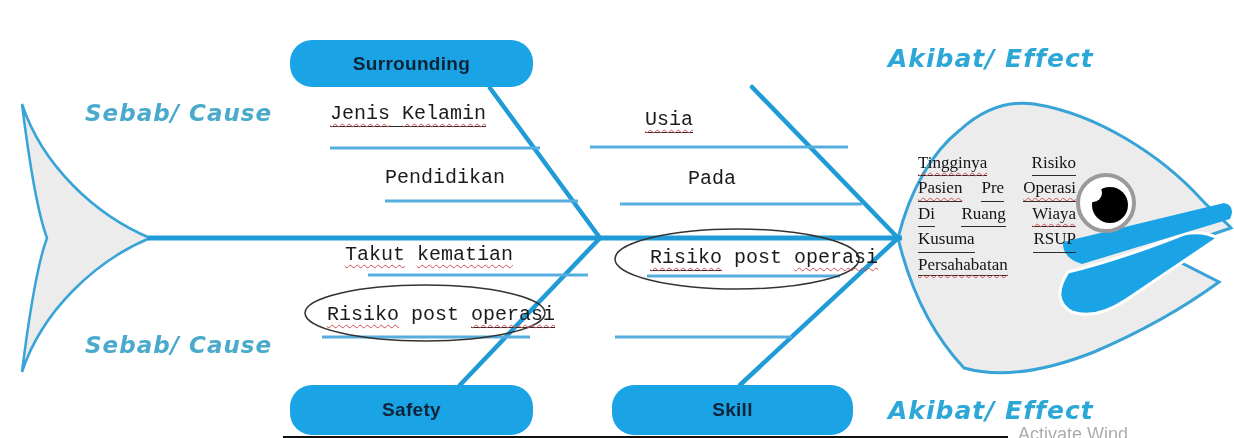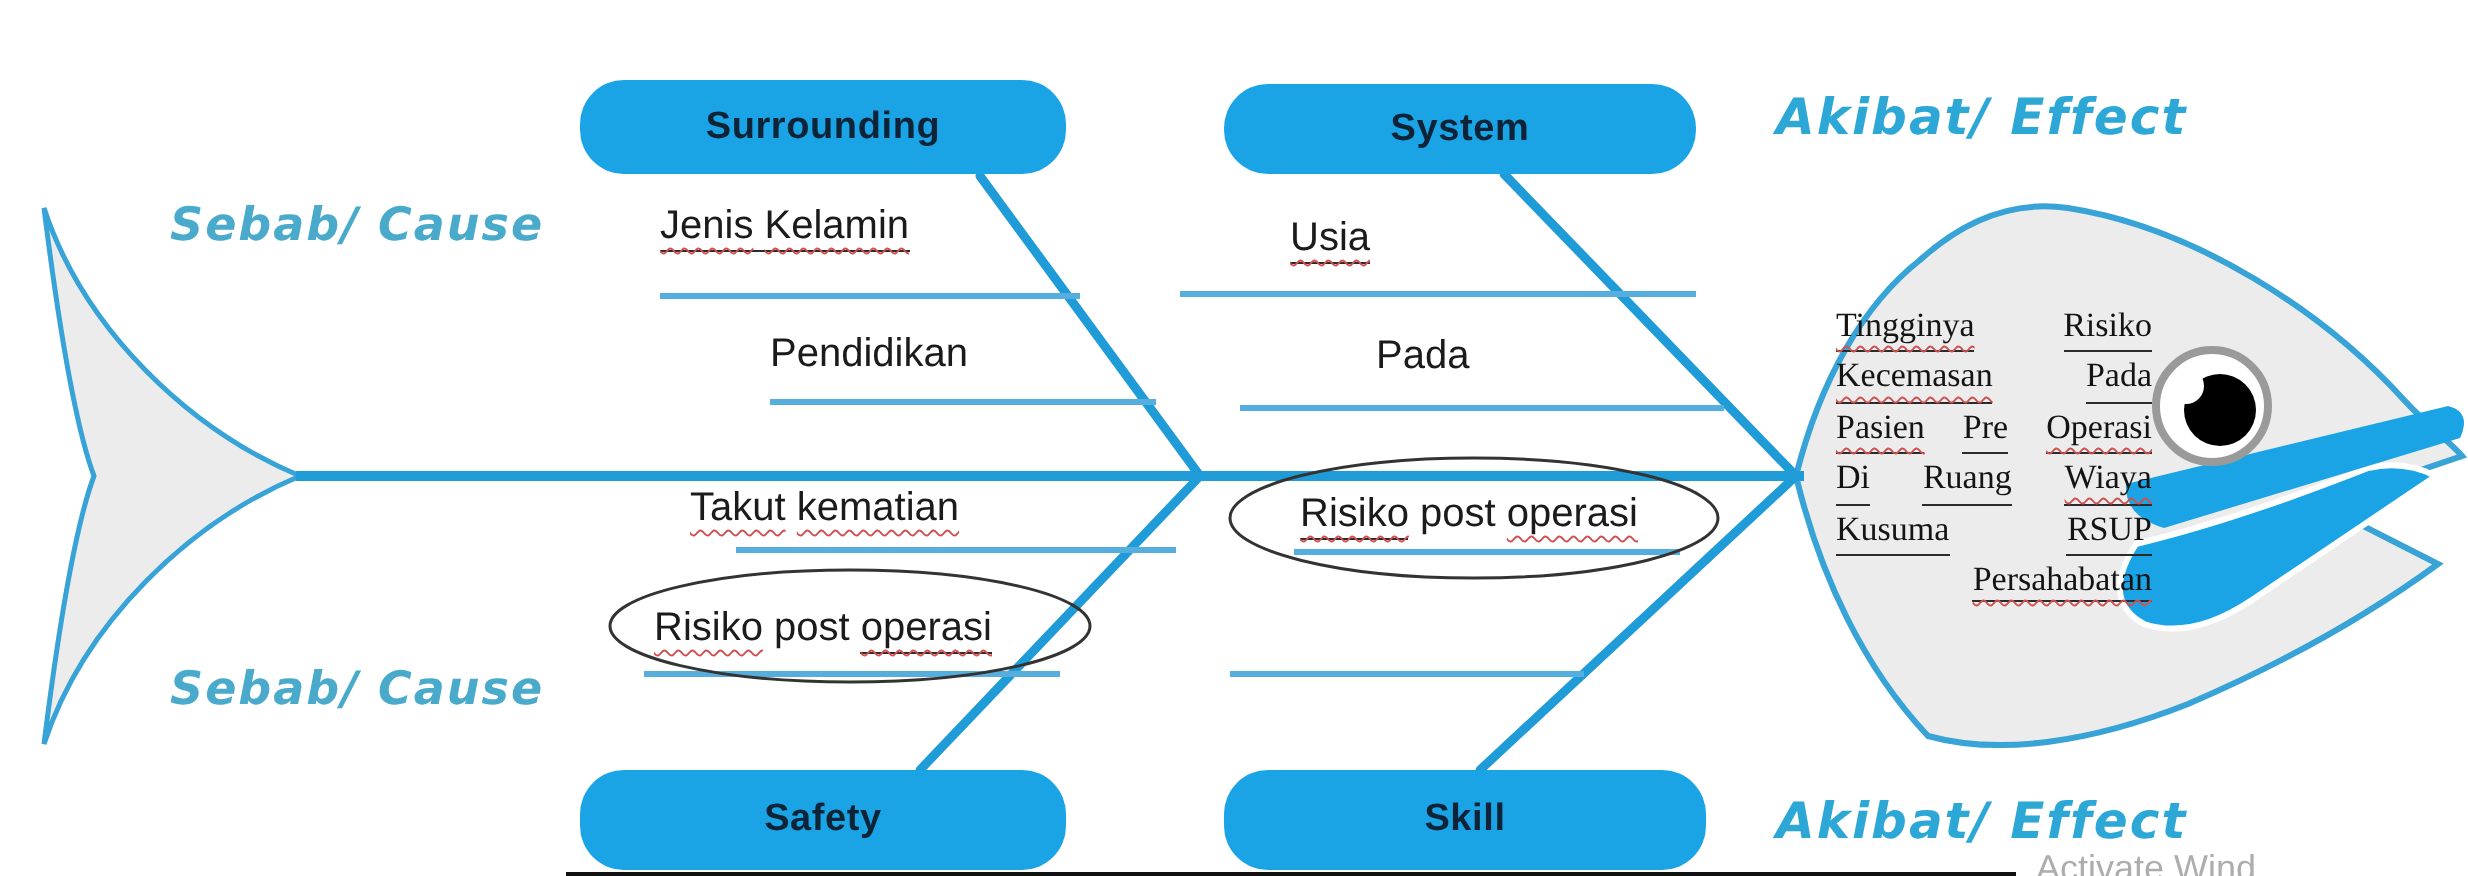--- a/index.html
+++ b/index.html
@@ -12,37 +12,37 @@
     --headfill:#ececec;
     --headstroke:#38a3d6;
     --ink:#1b1b1b;
   }
   html,body{margin:0;padding:0;background:#fff;}
   #stage{
     position:relative;width:1234px;height:438px;background:#ffffff;
     overflow:hidden;font-family:"Liberation Sans",sans-serif;color:var(--ink);
   }
   #fishbone-svg{position:absolute;left:0;top:0;}
-  .lbl{position:absolute;font-size:20px;white-space:nowrap;color:var(--ink);}
+  .lbl{position:absolute;font-size:20px;white-space:nowrap;color:var(--ink);font-family:Liberation Mono, monospace;}
   .ul{border-bottom:1.6px solid #2b2b2b;padding-bottom:1px;}
   .sq{text-decoration:underline wavy var(--squiggle);text-decoration-thickness:1px;text-underline-offset:4px;}
   .cat-box{
     position:absolute;background:var(--accent);border-radius:22px;
     display:flex;align-items:center;justify-content:center;
     font-size:19px;font-weight:bold;color:#0d2438;letter-spacing:.3px;
   }
   .side-label{
     position:absolute;font-family:"DejaVu Sans",sans-serif;
     font-weight:bold;font-style:italic;white-space:nowrap;
   }
   .cause{font-size:23px;color:var(--cause);letter-spacing:1px;}
   .effect{font-size:25px;color:var(--effect);letter-spacing:1px;}
   #head-text{
     position:absolute;left:918px;top:151px;width:158px;
-    font-family:"Liberation Serif",serif;font-size:17px;color:#141414;text-align:right;
+    font-family:"Liberation Serif",serif;font-size:17px;color:#141414;
   }
   .hline{height:25.4px;line-height:23px;}
   .hline.j{display:flex;justify-content:space-between;}
   #ketergantungan-label{text-align:center;width:172px;line-height:22px;}
   #watermark{
     position:absolute;left:1018px;top:424px;font-size:18px;color:#9f9f9f;
     font-family:"Liberation Sans",sans-serif;white-space:nowrap;opacity:.85;
   }
 </style>
 </head>
@@ -81,23 +81,20 @@
 
     <ellipse cx="425" cy="313" rx="120" ry="28" fill="none" stroke="#333333" stroke-width="1.5"></ellipse>
     <ellipse cx="737" cy="259" rx="122" ry="30" fill="none" stroke="#333333" stroke-width="1.5"></ellipse>
 
     <rect x="283" y="436" width="725" height="2.5" fill="#111111"></rect>
   </svg>
 
   <div class="cat-box" style="left:290px;top:40px;width:243px;height:47px;">
     <span>Surrounding</span>
   </div>
-  <div class="cat-box" style="left:612px;top:42px;width:236px;height:45px;">
-    <span>System</span>
-  </div>
   <div class="cat-box" style="left:290px;top:385px;width:243px;height:50px;">
     <span>Safety</span>
   </div>
   <div class="cat-box" style="left:612px;top:385px;width:241px;height:50px;">
     <span>Skill</span>
   </div>
 
   <div class="side-label cause" style="left:85px;top:100px;">Sebab/ Cause</div>
   <div class="side-label cause" style="left:85px;top:332px;">Sebab/ Cause</div>
   <div class="side-label effect" style="left:888px;top:44px;">Akibat/ Effect</div>
@@ -123,24 +120,20 @@
   <div class="lbl" style="left:650px;top:246px;">
     <span class="sq ul">Risiko</span> <span>post</span> <span class="sq">operasi</span>
   </div>
 
   <div id="head-text">
     <div class="hline j">
       <span class="ul sq">Tingginya</span>
         <span class="ul">Risiko</span>
     </div>
     <div class="hline j">
-      <span class="ul sq">Kecemasan</span>
-        <span class="ul">Pada</span>
-    </div>
-    <div class="hline j">
       <span class="ul sq">Pasien</span>
         <span class="ul">Pre</span>
         <span class="ul sq">Operasi</span>
     </div>
     <div class="hline j">
       <span class="ul">Di</span>
         <span class="ul">Ruang</span>
         <span class="ul sq">Wiaya</span>
     </div>
     <div class="hline j">

